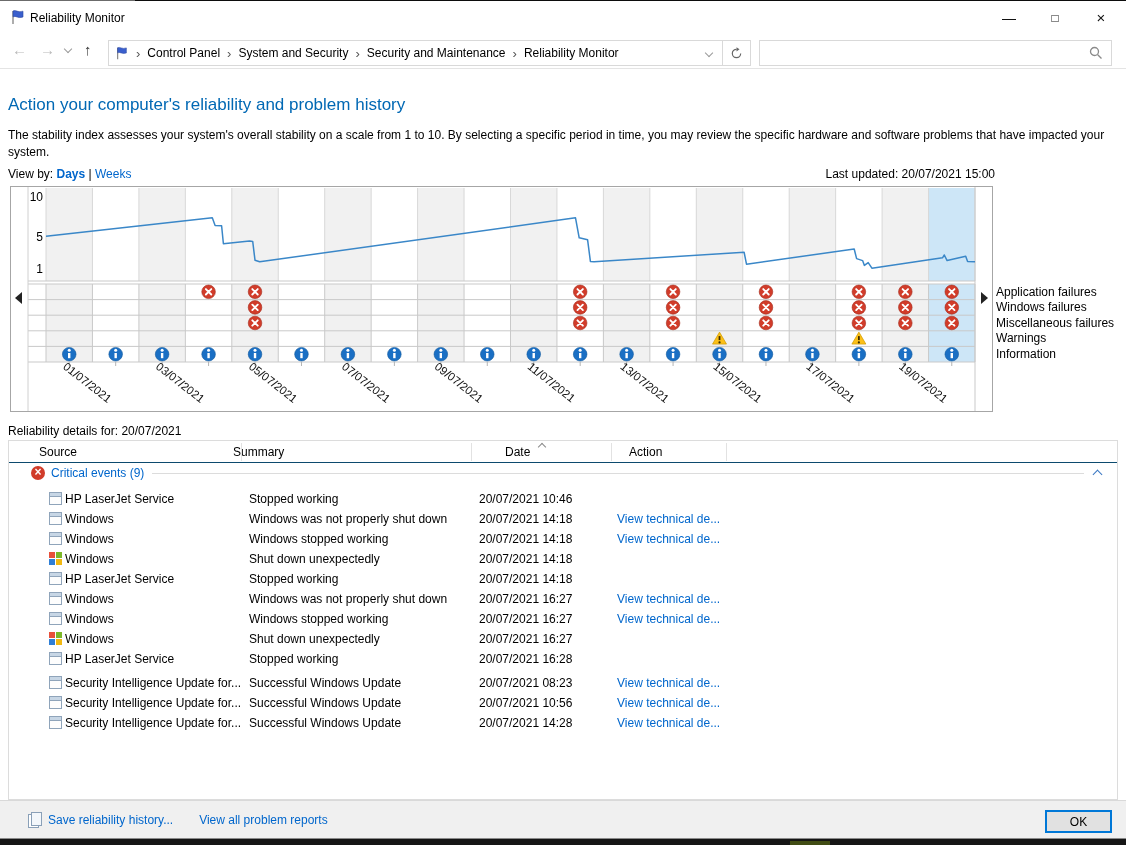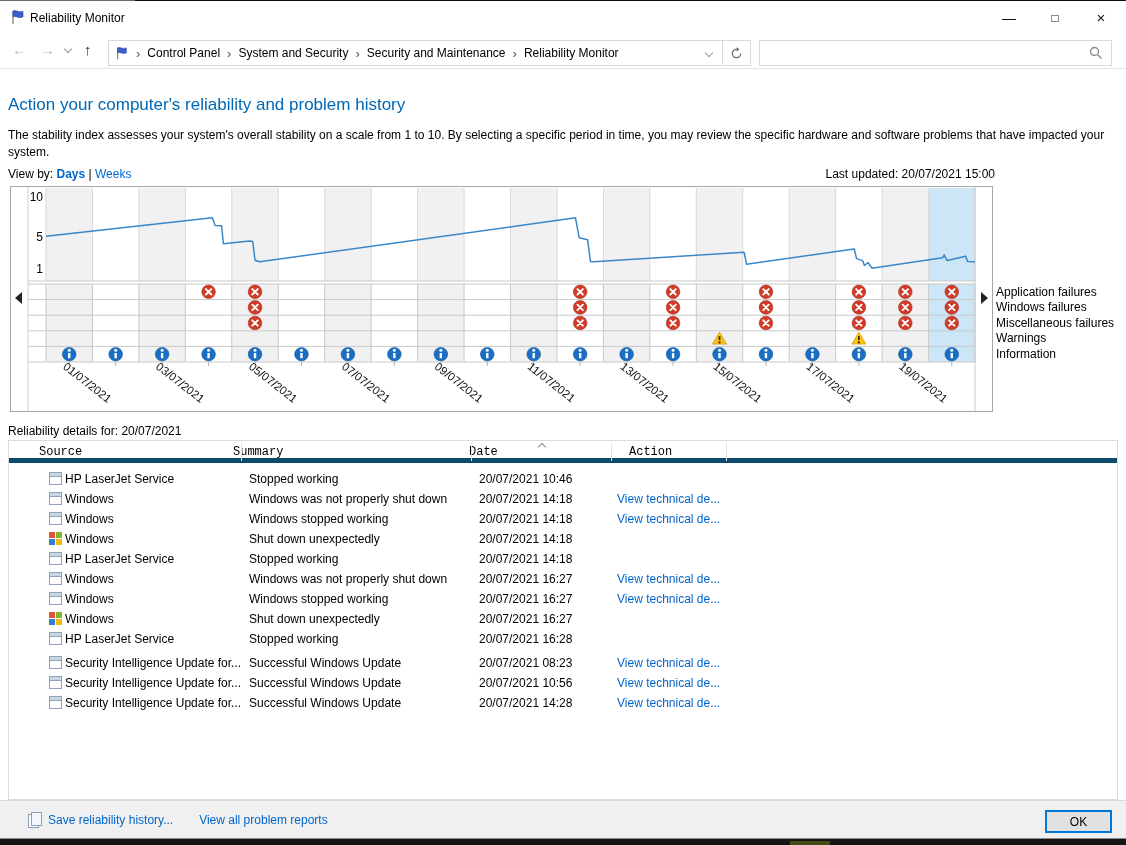--- a/index.html
+++ b/index.html
@@ -42,21 +42,21 @@
   #viewby .days { font-weight:bold; }
   #last-updated { position:absolute; top:167px; right:131px; }
 
   
   #chart-svg { position:absolute; left:10px; top:186px; }
   #legend { position:absolute; left:996px; top:285px; line-height:15.4px; }
 
   
   #details-title { position:absolute; left:8px; top:424px; }
   #details-table { position:absolute; left:8px; top:440px; width:1110px; height:360px; border:1px solid #dcdcdc; background:#fff; }
-  #tbl-header { position:relative; height:22px; border-bottom:5px solid #0c4a6e;font-family:Liberation Mono, monospace; }
+  #tbl-header { position:relative; height:22px; border-bottom:1px solid #0c4a6e; }
   .hcell { position:absolute; top:4px; cursor:default; }
   .hsep { position:absolute; top:2px; width:1px; height:18px; background:#e2e2e2; }
   #sort-caret { position:absolute; left:530px; top:3px; width:6px; height:6px; border-left:1px solid #8a8a8a; border-top:1px solid #8a8a8a; transform:rotate(45deg); }
   .section-hdr { position:relative; height:20px; display:flex; align-items:center; padding-left:22px; }
   .section-hdr .lbl { color:#0066cc; margin-left:6px; white-space:nowrap; }
   .section-hdr .rule { flex:1; border-top:1px solid #dcdcdc; margin:0 10px 0 8px; }
   .section-hdr .chev-up { width:7px; height:7px; border-left:1.6px solid #3b78c3; border-top:1.6px solid #3b78c3; transform:rotate(45deg); margin-right:16px; margin-top:3px; }
   .spacer4 { height:4px; }
   .evrow { position:relative; height:20px; }
   .evrow span { position:absolute; top:9px; white-space:nowrap; }
@@ -391,28 +391,34 @@
     <div>Miscellaneous failures</div>
     <div>Warnings</div>
     <div>Information</div>
   </div>
 
 <div id="details-title">Reliability details for: 20/07/2021</div>
 <div id="details-table">
     <div id="tbl-header">
       <span class="hcell" style="left: 30px;">Source</span>
       <span class="hcell" style="left: 224px; text-align: right;">Summary</span>
-      <span class="hcell" style="left: 460px;">Date</span>
+      <span class="hcell" style="left: 496px;">Date</span>
       <span class="hcell" style="left: 620px;">Action</span>
       <span class="hsep" style="left: 232px;"></span>
       <span class="hsep" style="left: 462px;"></span>
       <span class="hsep" style="left: 602px;"></span>
       <span class="hsep" style="left: 717px;"></span>
       <span id="sort-caret"></span>
     </div>
+    <div class="section-hdr">
+      <span class="badge crit"></span>
+      <span class="lbl">Critical events (9)</span>
+      <span class="rule"></span>
+      <span class="chev-up"></span>
+    </div>
     <div class="evrow">
       <span class="ico-app"></span>
       <span class="ev-src">HP LaserJet Service</span>
       <span class="ev-sum">Stopped working</span>
       <span class="ev-date">20/07/2021 10:46</span>
     </div>
     <div class="evrow">
       <span class="ico-app"></span>
       <span class="ev-src">Windows</span>
       <span class="ev-sum">Windows was not properly shut down</span>

